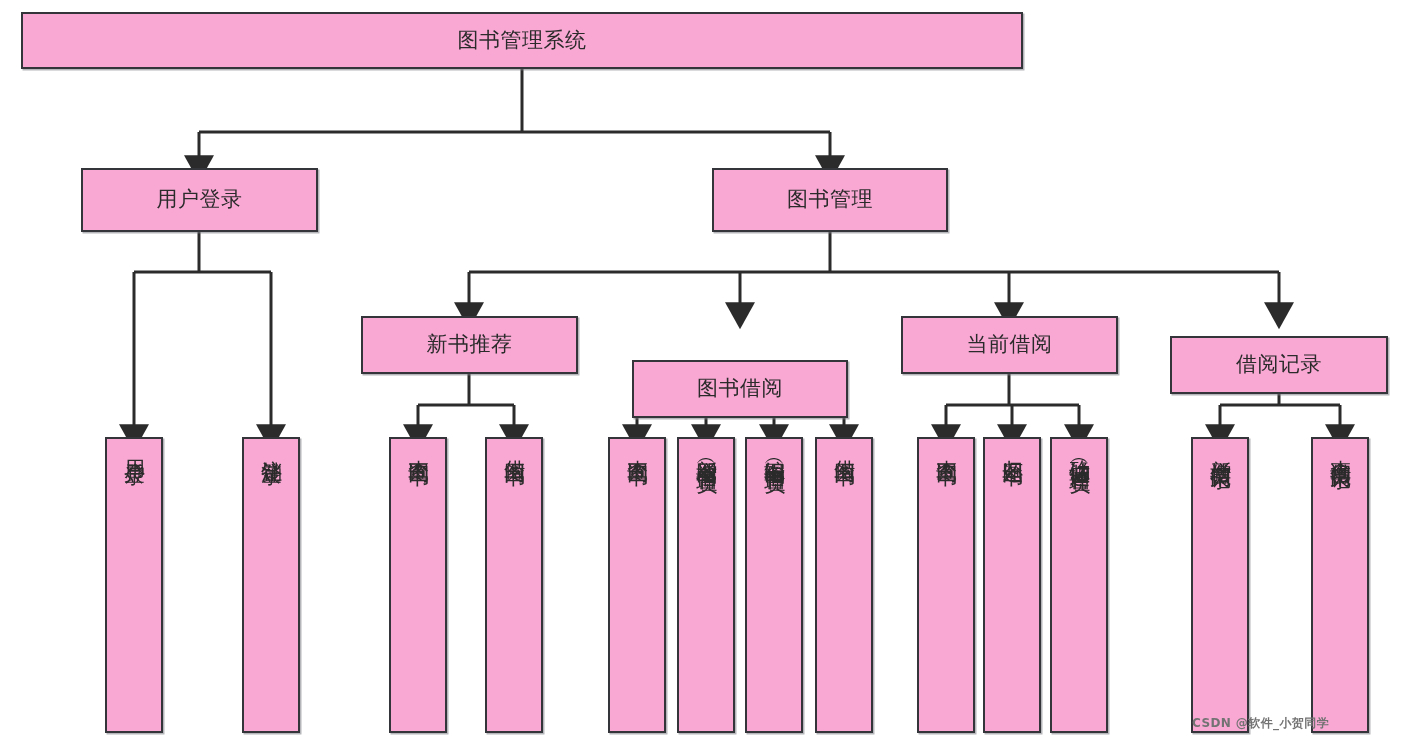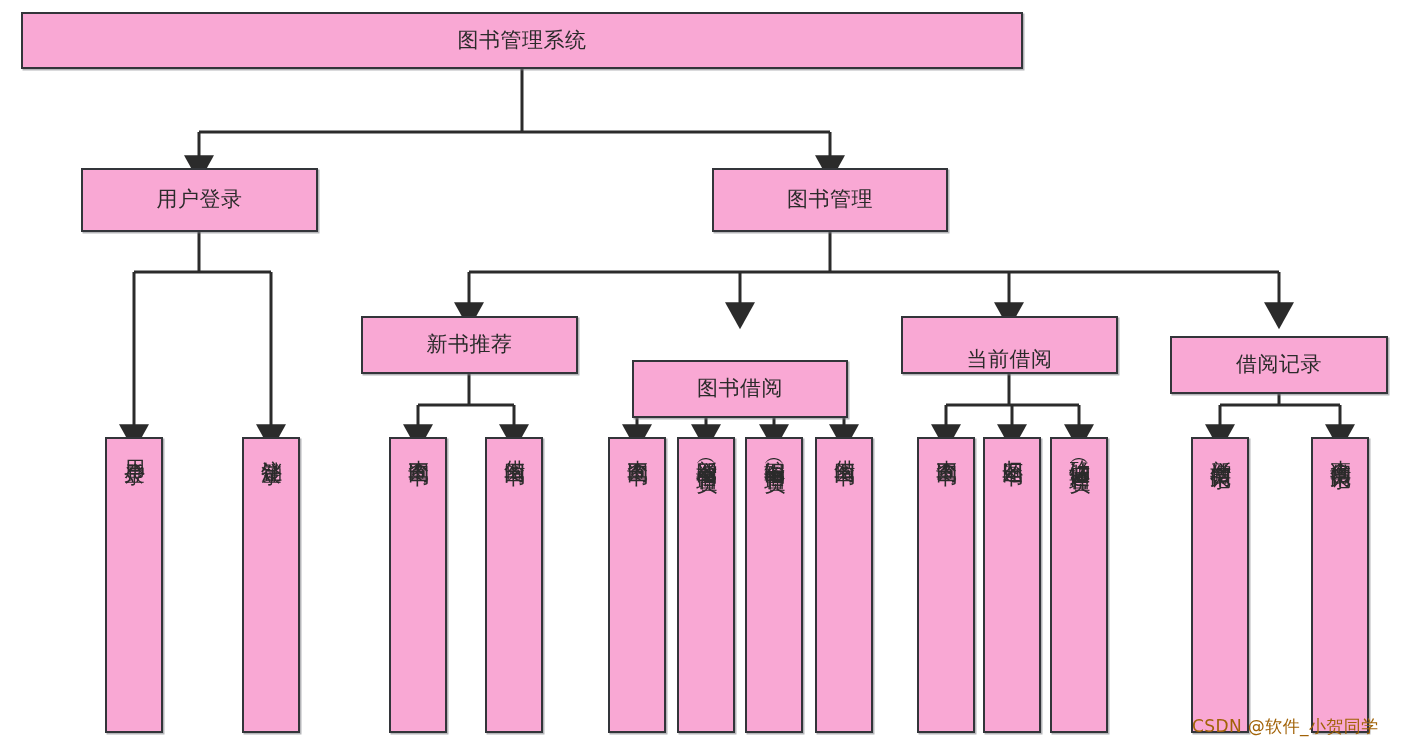--- a/index.html
+++ b/index.html
@@ -52,25 +52,26 @@
     writing-mode: vertical-rl;
     text-orientation: upright;
     font-size: 21px;
     line-height: 1.22;
     letter-spacing: 2px;
     white-space: nowrap;
     display: block;
   }
   .watermark {
     position: absolute;
-    color: #a16207;
-    font-size: 17px;
+    color: #737373;
+    font-size: 12px;
     letter-spacing: 0.4px;
     white-space: nowrap;
     pointer-events: none;
+    font-weight: bold;
   }
 </style>
 </head>
 <body>
 
 <div id="diagram-root">
 
   <svg class="flow" viewBox="0 0 1405 747">
     <defs>
       <marker id="arrow" markerWidth="11" markerHeight="11" refX="2.6" refY="5" orient="auto" markerUnits="strokeWidth">
@@ -132,21 +133,21 @@
   <div class="node-box" style="left:361px; top:316px; width:217px; height:58px;">
     <span class="node-label">新书推荐</span>
   </div>
 
   <div class="node-box" style="left:712px; top:168px; width:236px; height:64px;">
     <span class="node-label">图书管理</span>
   </div>
   <div class="node-box" style="left:632px; top:316px; width:216px; height:58px;margin-top:44px;">
     <span class="node-label">图书借阅</span>
   </div>
-  <div class="node-box" style="left:901px; top:316px; width:217px; height:58px;align-items:flex-end;">
+  <div class="node-box" style="left:901px; top:316px; width:217px; height:58px;">
     <span class="node-label">当前借阅</span>
   </div>
   <div class="node-box" style="left:1170px; top:336px; width:218px; height:58px;">
     <span class="node-label">借阅记录</span>
   </div>
 
   <div class="node-box vertical" style="left:105px; top:437px; width:58px; height:296px;">
     <span class="node-label">用户登录</span>
   </div>
   <div class="node-box vertical" style="left:242px; top:437px; width:58px; height:296px;">

